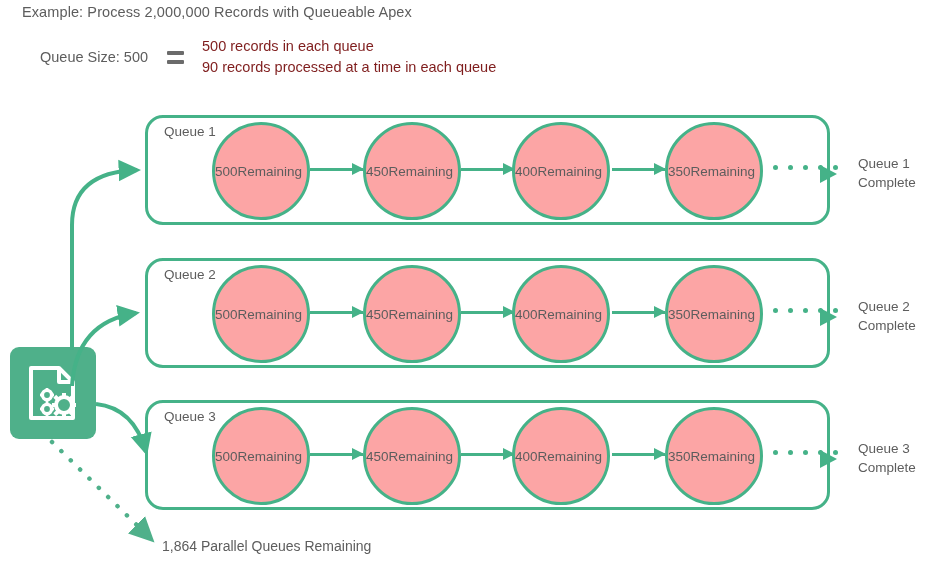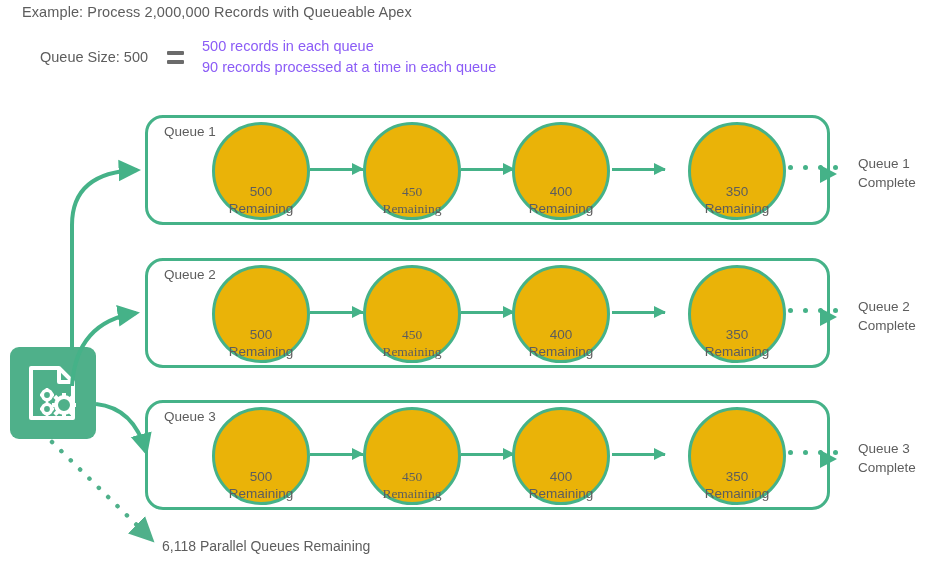--- a/index.html
+++ b/index.html
@@ -59,21 +59,21 @@
   #equals-icon i {
     display: block;
     width: 17px;
     height: 4px;
     background: #6b6b6b;
     border-radius: 1px;
   }
   #legend-right {
     font-size: 14.5px;
     line-height: 21px;
-    color: #8b5cf6;
+    color: #7f1d1d;
     white-space: nowrap;
   }
 
   
   #source-icon {
     left: 10px;
     top: 347px;
     width: 86px;
     height: 92px;
     background: #4FB08A;
@@ -116,39 +116,39 @@
     width: 100%;
     height: 100%;
   }
   .node {
     position: absolute;
     width: 98px;
     height: 98px;
     box-sizing: border-box;
     border: 3px solid #45B288;
     border-radius: 50%;
-    background: #eab308;
+    background: #fca5a5;
     top: 4px;
     display: flex;
-    flex-direction: column;
+    flex-direction: row;
     align-items: center;
-    justify-content: flex-end;
+    justify-content: flex-start;
     z-index: 3;
   }
   .node span {
     font-size: 13.5px;
     line-height: 17px;
     color: #5d5d5d;
     text-align: center;
     white-space: nowrap;
   }
   .node-0 { left: 64px; }
-  .node-1 { left: 215px; font-family: Liberation Serif, serif; }
+  .node-1 { left: 215px; }
   .node-2 { left: 364px; }
-  .node-3 { left: 540px; }
+  .node-3 { left: 517px; }
 
   
   .connector {
     position: absolute;
     top: 49px;
     height: 6px;
     z-index: 2;
   }
   .connector i {
     position: absolute;
@@ -439,15 +439,15 @@
           <i style="left:60px"></i>
       </div>
     </div>
   </div>
   <div class="abs exit-arrow" id="exit-arrow-2"></div>
   <div class="abs complete-label" id="complete-label-2">
     <div>Queue 3</div>
     <div>Complete</div>
   </div>
 
-  <div class="abs" id="footer-note">6,118 Parallel Queues Remaining</div>
+  <div class="abs" id="footer-note">1,864 Parallel Queues Remaining</div>
 
 </div>
 
 </body></html>

